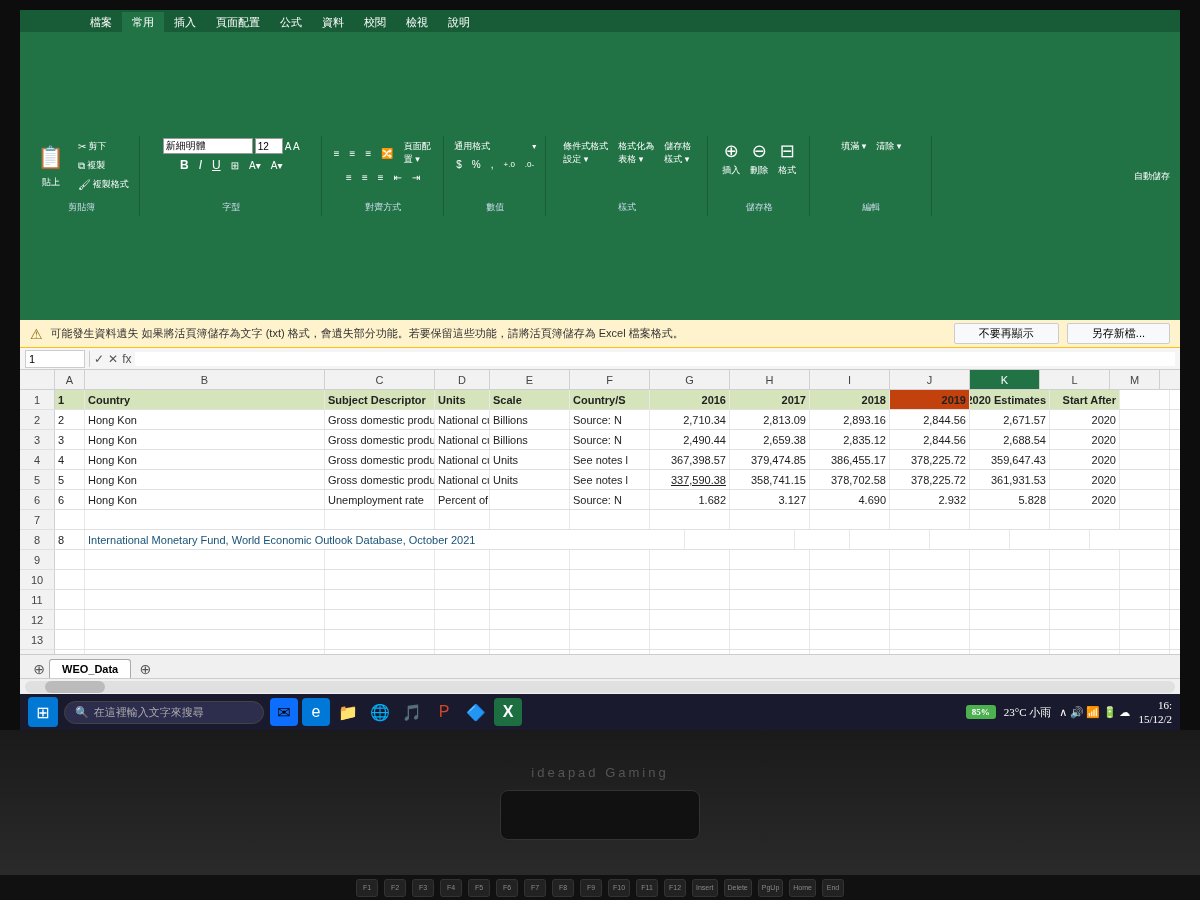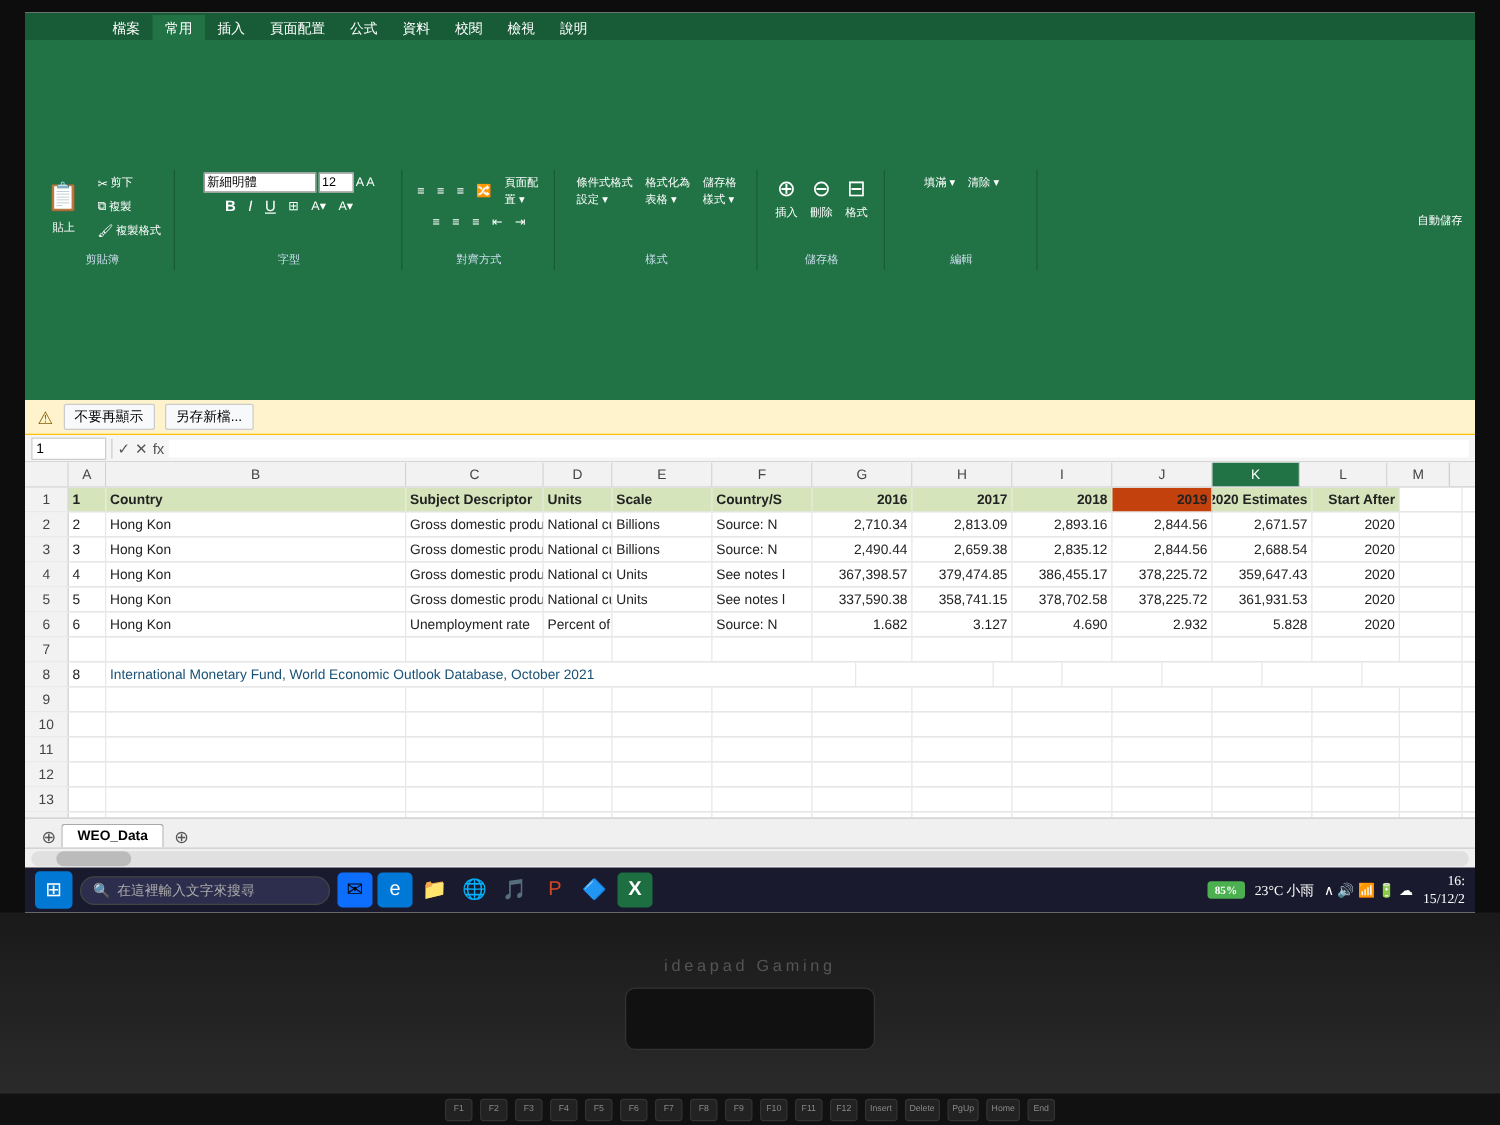--- a/index.html
+++ b/index.html
@@ -148,21 +148,21 @@
 
     .notif-text {
       flex: 1;
       color: #333;
       font-size: 11px;
     }
 
     .notif-btn {
       background: #f8f9fa;
       border: 1px solid #ccc;
-      padding: 2px 8px;
+      padding: 2px 24px;
       font-size: 11px;
       cursor: pointer;
       border-radius: 2px;
     }
 
     
     .formula-bar {
       display: flex;
       align-items: center;
       background: #f5f5f5;
@@ -606,20 +606,44 @@
           <div class="ribbon-btn">
               <span style="color:#fff;font-size:10px;">⇤</span>
             </div>
           <div class="ribbon-btn">
               <span style="color:#fff;font-size:10px;">⇥</span>
             </div>
         </div>
         <span class="ribbon-group-label">對齊方式</span>
       </div>
 
+      <div class="ribbon-group" style="width:100px;">
+        <div class="ribbon-btn" style="width:90px;justify-content:space-between;">
+          <span style="color:#fff;font-size:9px;">通用格式</span>
+          <span style="color:#fff;font-size:8px;">▾</span>
+        </div>
+        <div style="display:flex;gap:2px;align-items:center;">
+          <div class="ribbon-btn">
+              <span style="color:#fff;font-size:10px;">$</span>
+            </div>
+          <div class="ribbon-btn">
+              <span style="color:#fff;font-size:10px;">%</span>
+            </div>
+          <div class="ribbon-btn">
+              <span style="color:#fff;font-size:10px;">,</span>
+            </div>
+          <div class="ribbon-btn">
+              <span style="color:#fff;font-size:8px;">+.0</span>
+            </div>
+          <div class="ribbon-btn">
+              <span style="color:#fff;font-size:8px;">.0-</span>
+            </div>
+        </div>
+        <span class="ribbon-group-label">數值</span>
+      </div>
 
       <div class="ribbon-group" style="width:160px;">
         <div style="display:flex;gap:2px;">
           <div class="ribbon-btn">
               <span style="color:#fff;font-size:9px;">條件式格式<br>設定 ▾</span>
             </div>
           <div class="ribbon-btn">
               <span style="color:#fff;font-size:9px;">格式化為<br>表格 ▾</span>
             </div>
           <div class="ribbon-btn">
@@ -661,20 +685,21 @@
 
       <div style="flex:1;"></div>
 
       <div style="display:flex;flex-direction:column;align-items:flex-end;color:#fff;font-size:9px;padding-right:5px;">
         <span>自動儲存</span>
       </div>
     </div>
 
     <div class="notification-bar">
       <span class="notif-icon">⚠</span>
+      <span class="notif-text">可能發生資料遺失 如果將活頁簿儲存為文字 (txt) 格式，會遺失部分功能。若要保留這些功能，請將活頁簿儲存為 Excel 檔案格式。</span>
       <button class="notif-btn">不要再顯示</button>
       <button class="notif-btn">另存新檔...</button>
     </div>
 
     <div class="formula-bar">
       <input class="name-box" value="1" style="">
       <div class="formula-separator"></div>
       <div class="formula-icons">
         <span>✓</span>
         <span>✕</span>
@@ -769,21 +794,21 @@
             <div class="cell text-right" style="width: 50px;"></div>
           </div>
           <div class="grid-row">
             <div class="row-num">5</div>
             <div class="cell" style="width: 30px;">5</div>
             <div class="cell" style="width: 240px;">Hong Kon</div>
             <div class="cell" style="width: 110px;">Gross domestic product per capita, current prices</div>
             <div class="cell" style="width: 55px;">National currency</div>
             <div class="cell" style="width: 80px;">Units</div>
             <div class="cell" style="width: 80px;">See notes l</div>
-            <div class="cell text-right" style="width: 80px;">337,590.38</div>
+            <div class="cell text-right" style="width: 80px; text-decoration: underline;">337,590.38</div>
             <div class="cell text-right" style="width: 80px;">358,741.15</div>
             <div class="cell text-right" style="width: 80px;">378,702.58</div>
             <div class="cell text-right" style="width: 80px;">378,225.72</div>
             <div class="cell text-right" style="width: 80px;">361,931.53</div>
             <div class="cell text-right" style="width: 70px;">2020</div>
             <div class="cell text-right" style="width: 50px;"></div>
           </div>
           <div class="grid-row">
             <div class="row-num">6</div>
             <div class="cell" style="width: 30px;">6</div>

